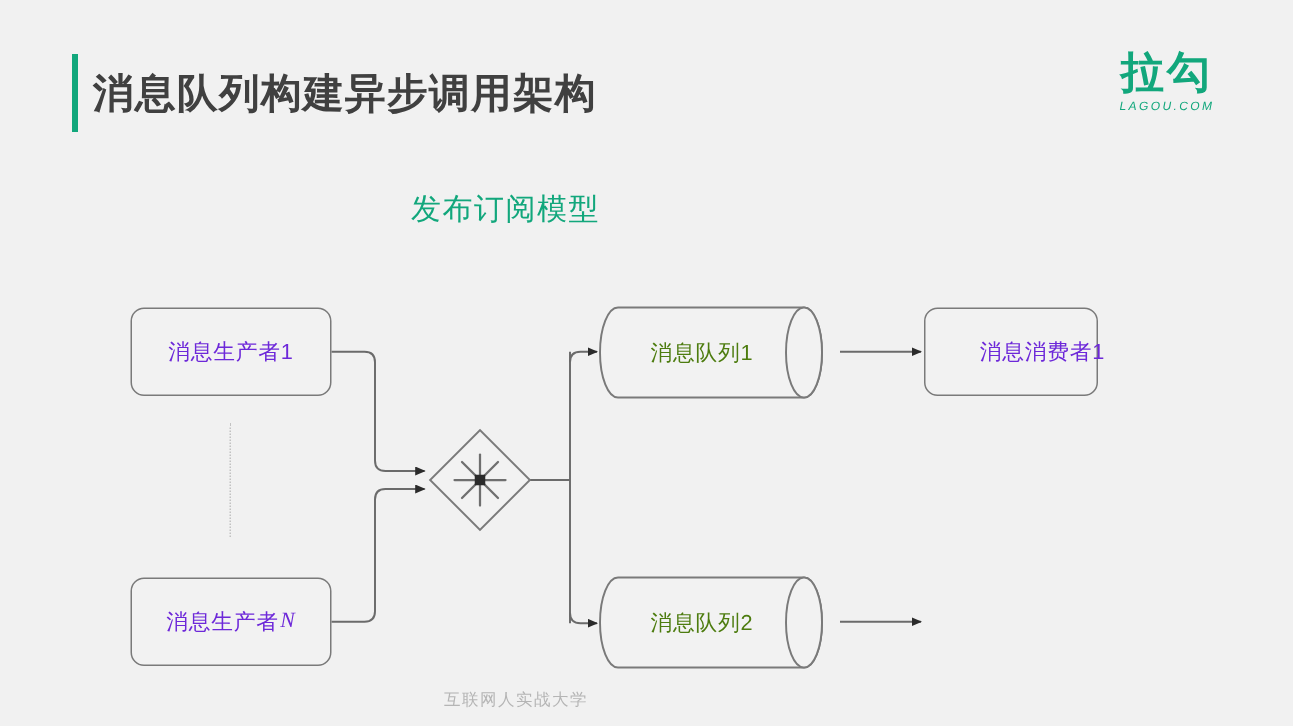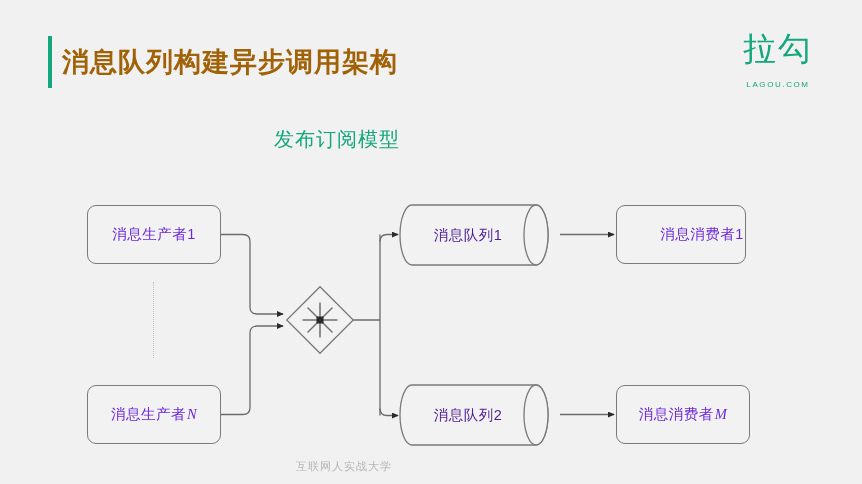--- a/index.html
+++ b/index.html
@@ -29,46 +29,47 @@
   }
   #slide-title {
     position: absolute;
     left: 62px;
     top: 38px;
     width: 520px;
     height: 48px;
     line-height: 48px;
     font-size: 27px;
     font-weight: bold;
-    color: #a16207;
+    color: #404040;
     letter-spacing: 1px;
     white-space: nowrap;
   }
 
   
   #brand-logo {
     position: absolute;
     right: 36px;
     top: 34px;
     width: 96px;
     text-align: center;
   }
   #brand-logo-mark {
-    font-size: 33px;
-    font-weight: normal;
+    font-size: 29px;
+    font-weight: bold;
     color: #12a77c;
     letter-spacing: 2px;
     line-height: 30px;
   }
   #brand-logo-wordmark {
     font-size: 8px;
     color: #12a77c;
     letter-spacing: 1.6px;
     line-height: 12px;
-    margin-top: 15px;
+    margin-top: 1px;
+    font-style: italic;
   }
 
   
   #diagram-subtitle {
     position: absolute;
     left: 0;
     top: 126px;
     width: 862px;
     text-align: center;
     font-size: 20px;
@@ -110,42 +111,42 @@
     justify-content: center;
     font-size: 14.5px;
     color: #6d28d9;
     letter-spacing: 0.5px;
     white-space: nowrap;
   }
   .node-box .var { font-style: italic; font-family: "Liberation Serif", serif; padding-left: 1px; }
 
   #node-producer-1 { left: 87px;  top: 205px; width: 134px; height: 59px; }
   #node-producer-n { left: 87px;  top: 385px; width: 134px; height: 59px; }
-  #node-consumer-1 { left: 616px; top: 205px; width: 130px; height: 59px; padding-left: 42px; }
+  #node-consumer-1 { left: 616px; top: 205px; width: 116px; height: 59px; padding-left: 42px; }
   #node-consumer-m { left: 616px; top: 385px; width: 134px; height: 59px; }
 
   
   .queue-cylinder {
     position: absolute;
     width: 160px;
     height: 60px;
   }
   #node-queue-1 { left: 400px; top: 205px; }
   #node-queue-2 { left: 400px; top: 385px; }
   .queue-label {
     position: absolute;
     left: 0;
     top: 0;
     width: 136px;
     height: 60px;
     display: flex;
     align-items: center;
     justify-content: center;
     font-size: 14.5px;
-    color: #4c1d95;
+    color: #4d7c0f;
     letter-spacing: 0.5px;
     white-space: nowrap;
     pointer-events: none;
   }
 
   
   #producer-ellipsis {
     position: absolute;
     left: 153px;
     top: 282px;
@@ -234,20 +235,16 @@
   </div>
 
   <div class="queue-cylinder" id="node-queue-2">
     <div class="queue-label">消息队列2</div>
   </div>
 
   <div class="node-box" id="node-consumer-1">
     <span>消息消费者1</span>
   </div>
 
-  <div class="node-box" id="node-consumer-m">
-    <span>消息消费者</span>
-      <span class="var">M</span>
-  </div>
 
   <div id="footer-note">互联网人实战大学</div>
 
 </div>
 
 </body></html>

